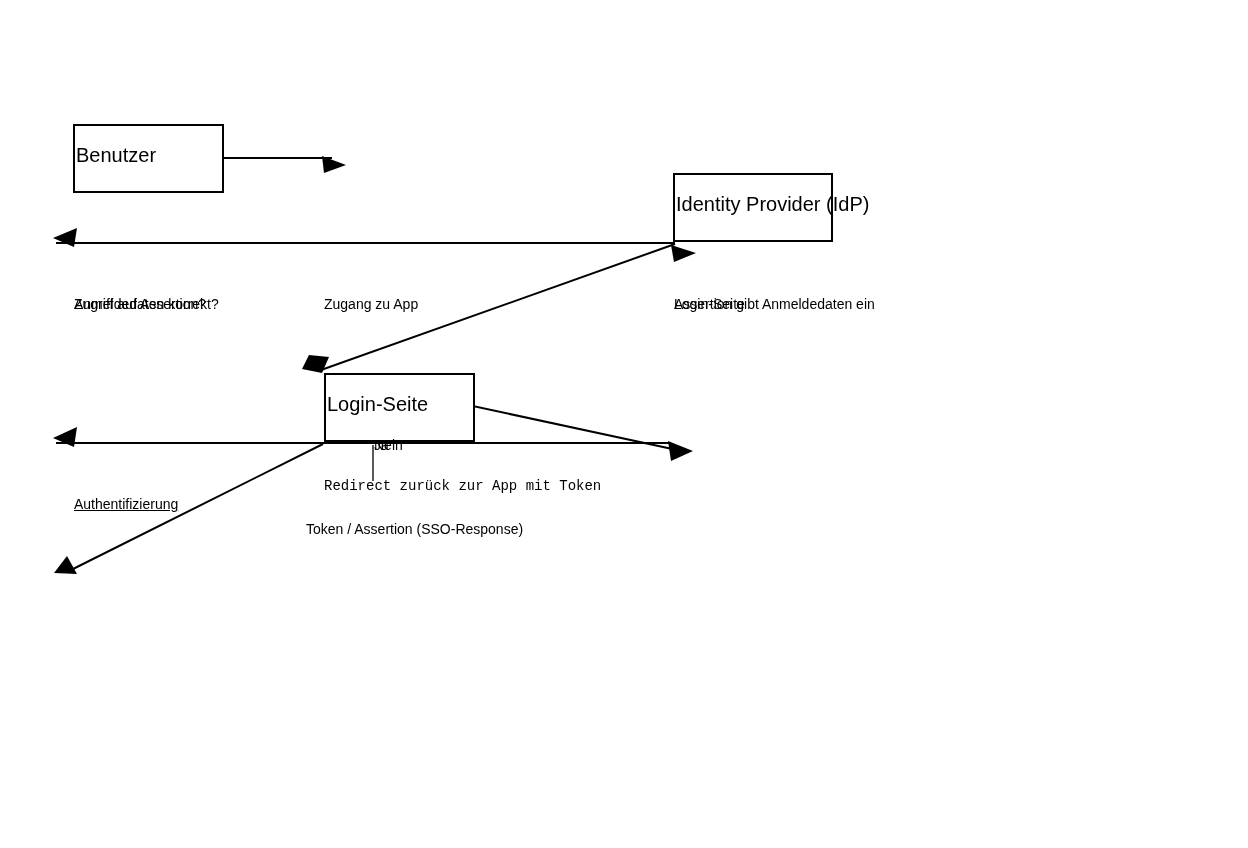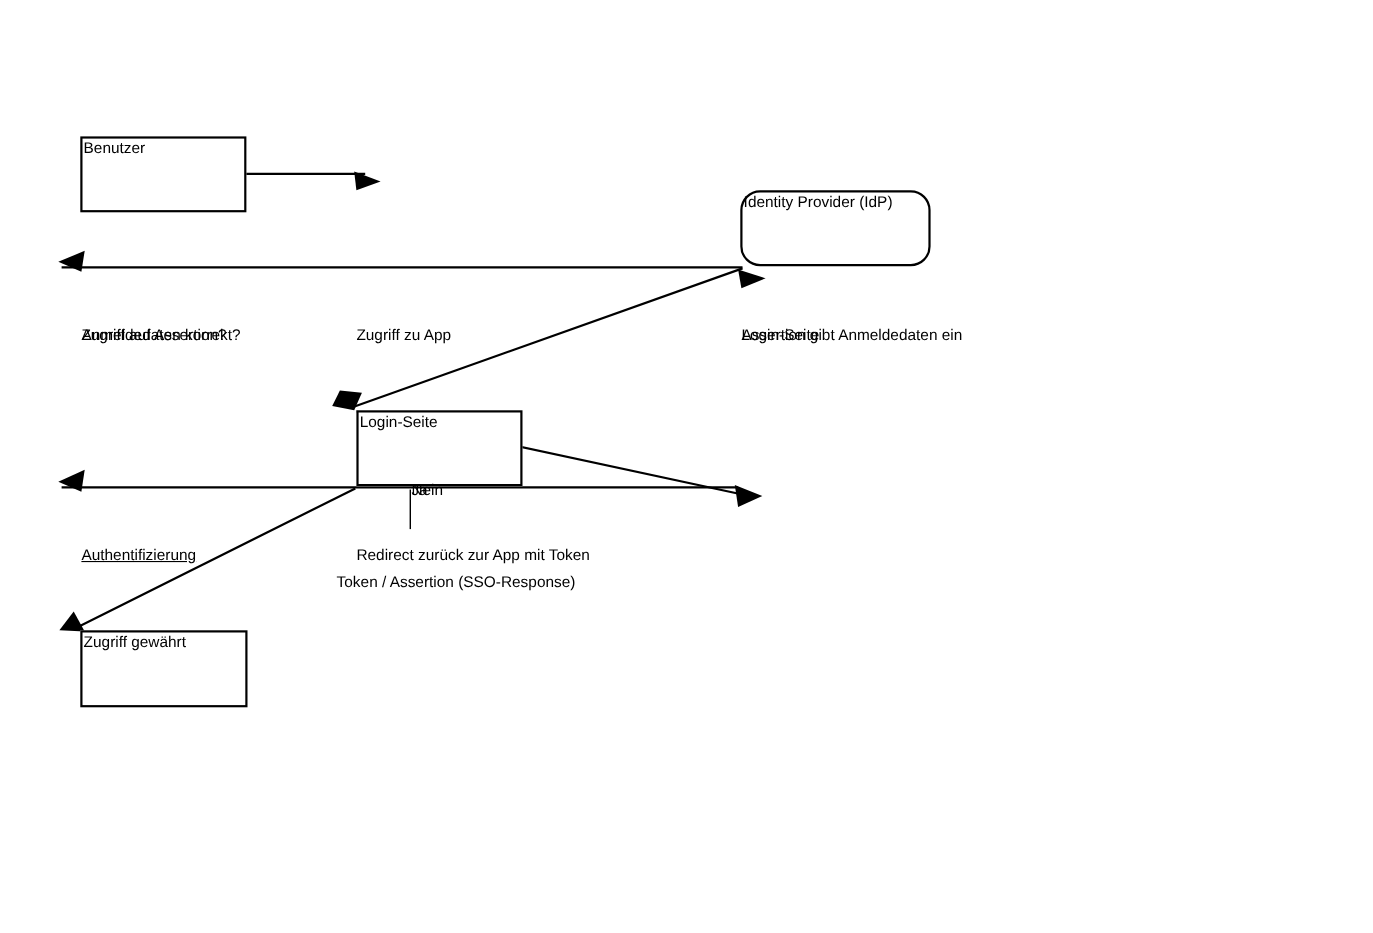--- a/index.html
+++ b/index.html
@@ -22,45 +22,45 @@
     top: 0;
     width: 1248px;
     height: 848px;
   }
   .node {
     position: absolute;
     box-sizing: border-box;
     border: 2px solid #000000;
     background: #ffffff;
     display: flex;
-    align-items: flex-start;
+    align-items: center;
     padding-left: 1px;
     padding-bottom: 7px;
-    font-size: 14px;
+    font-size: 20px;
     line-height: 17px;
     white-space: nowrap;
   }
   .node-benutzer { left: 73px;  top: 124px; width: 151px; height: 69px; }
   .node-app      { left: 324px; top: 174px; width: 151px; height: 68px; }
-  .node-idp      { left: 673px; top: 173px; width: 173px; height: 69px; border-radius: 18px; }
+  .node-idp      { left: 673px; top: 173px; width: 160px; height: 69px; }
   .node-login    { left: 324px; top: 373px; width: 151px; height: 69px; z-index: 1; }
   .node-granted  { left: 73px;  top: 573px; width: 152px; height: 70px; }
   .edge-label {
     position: absolute;
     font-size: 14px;
     line-height: 17px;
     white-space: nowrap;
     z-index: 2;
   }
   .lbl-pair1a, .lbl-pair1b { left: 74px;  top: 296px; }
   .lbl-zugang              { left: 324px; top: 296px; }
   .lbl-pair2a, .lbl-pair2b { left: 674px; top: 296px; }
   .lbl-ja, .lbl-nein       { left: 374px; top: 437px; }
   .lbl-auth                { left: 74px;  top: 496px; text-decoration: underline; }
-  .lbl-redirect            { left: 324px; top: 496px; }
+  .lbl-redirect            { left: 324px; top: 478px; font-family: Liberation Mono, monospace; }
   .lbl-token               { left: 306px; top: 521px; }
 </style>
 </head>
 <body>
 
 <div id="canvas">
 
   <svg id="wires" viewBox="0 0 1248 848" xmlns="http://www.w3.org/2000/svg">
 
     <line x1="173" y1="158" x2="332" y2="158" stroke="#000" stroke-width="2"></line>
@@ -87,28 +87,25 @@
 
   <div class="node node-benutzer">
     <span>Benutzer</span>
   </div>
   <div class="node node-idp">
     <span>Identity Provider (IdP)</span>
   </div>
   <div class="node node-login">
     <span>Login-Seite</span>
   </div>
-  <div class="node node-granted">
-    <span>Zugriff gewährt</span>
-  </div>
 
   <span class="edge-label lbl-pair1a">Zugriff auf Assertion?</span>
   <span class="edge-label lbl-pair1b">Anmeldedaten korrekt?</span>
 
-  <span class="edge-label lbl-zugang">Zugriff zu App</span>
+  <span class="edge-label lbl-zugang">Zugang zu App</span>
 
   <span class="edge-label lbl-pair2a">Assertion gibt Anmeldedaten ein</span>
   <span class="edge-label lbl-pair2b">Login-Seite</span>
 
   <span class="edge-label lbl-ja">Ja</span>
   <span class="edge-label lbl-nein">Nein</span>
 
   <span class="edge-label lbl-auth">Authentifizierung</span>
   <span class="edge-label lbl-redirect">Redirect zurück zur App mit Token</span>
   <span class="edge-label lbl-token">Token / Assertion (SSO-Response)</span>

